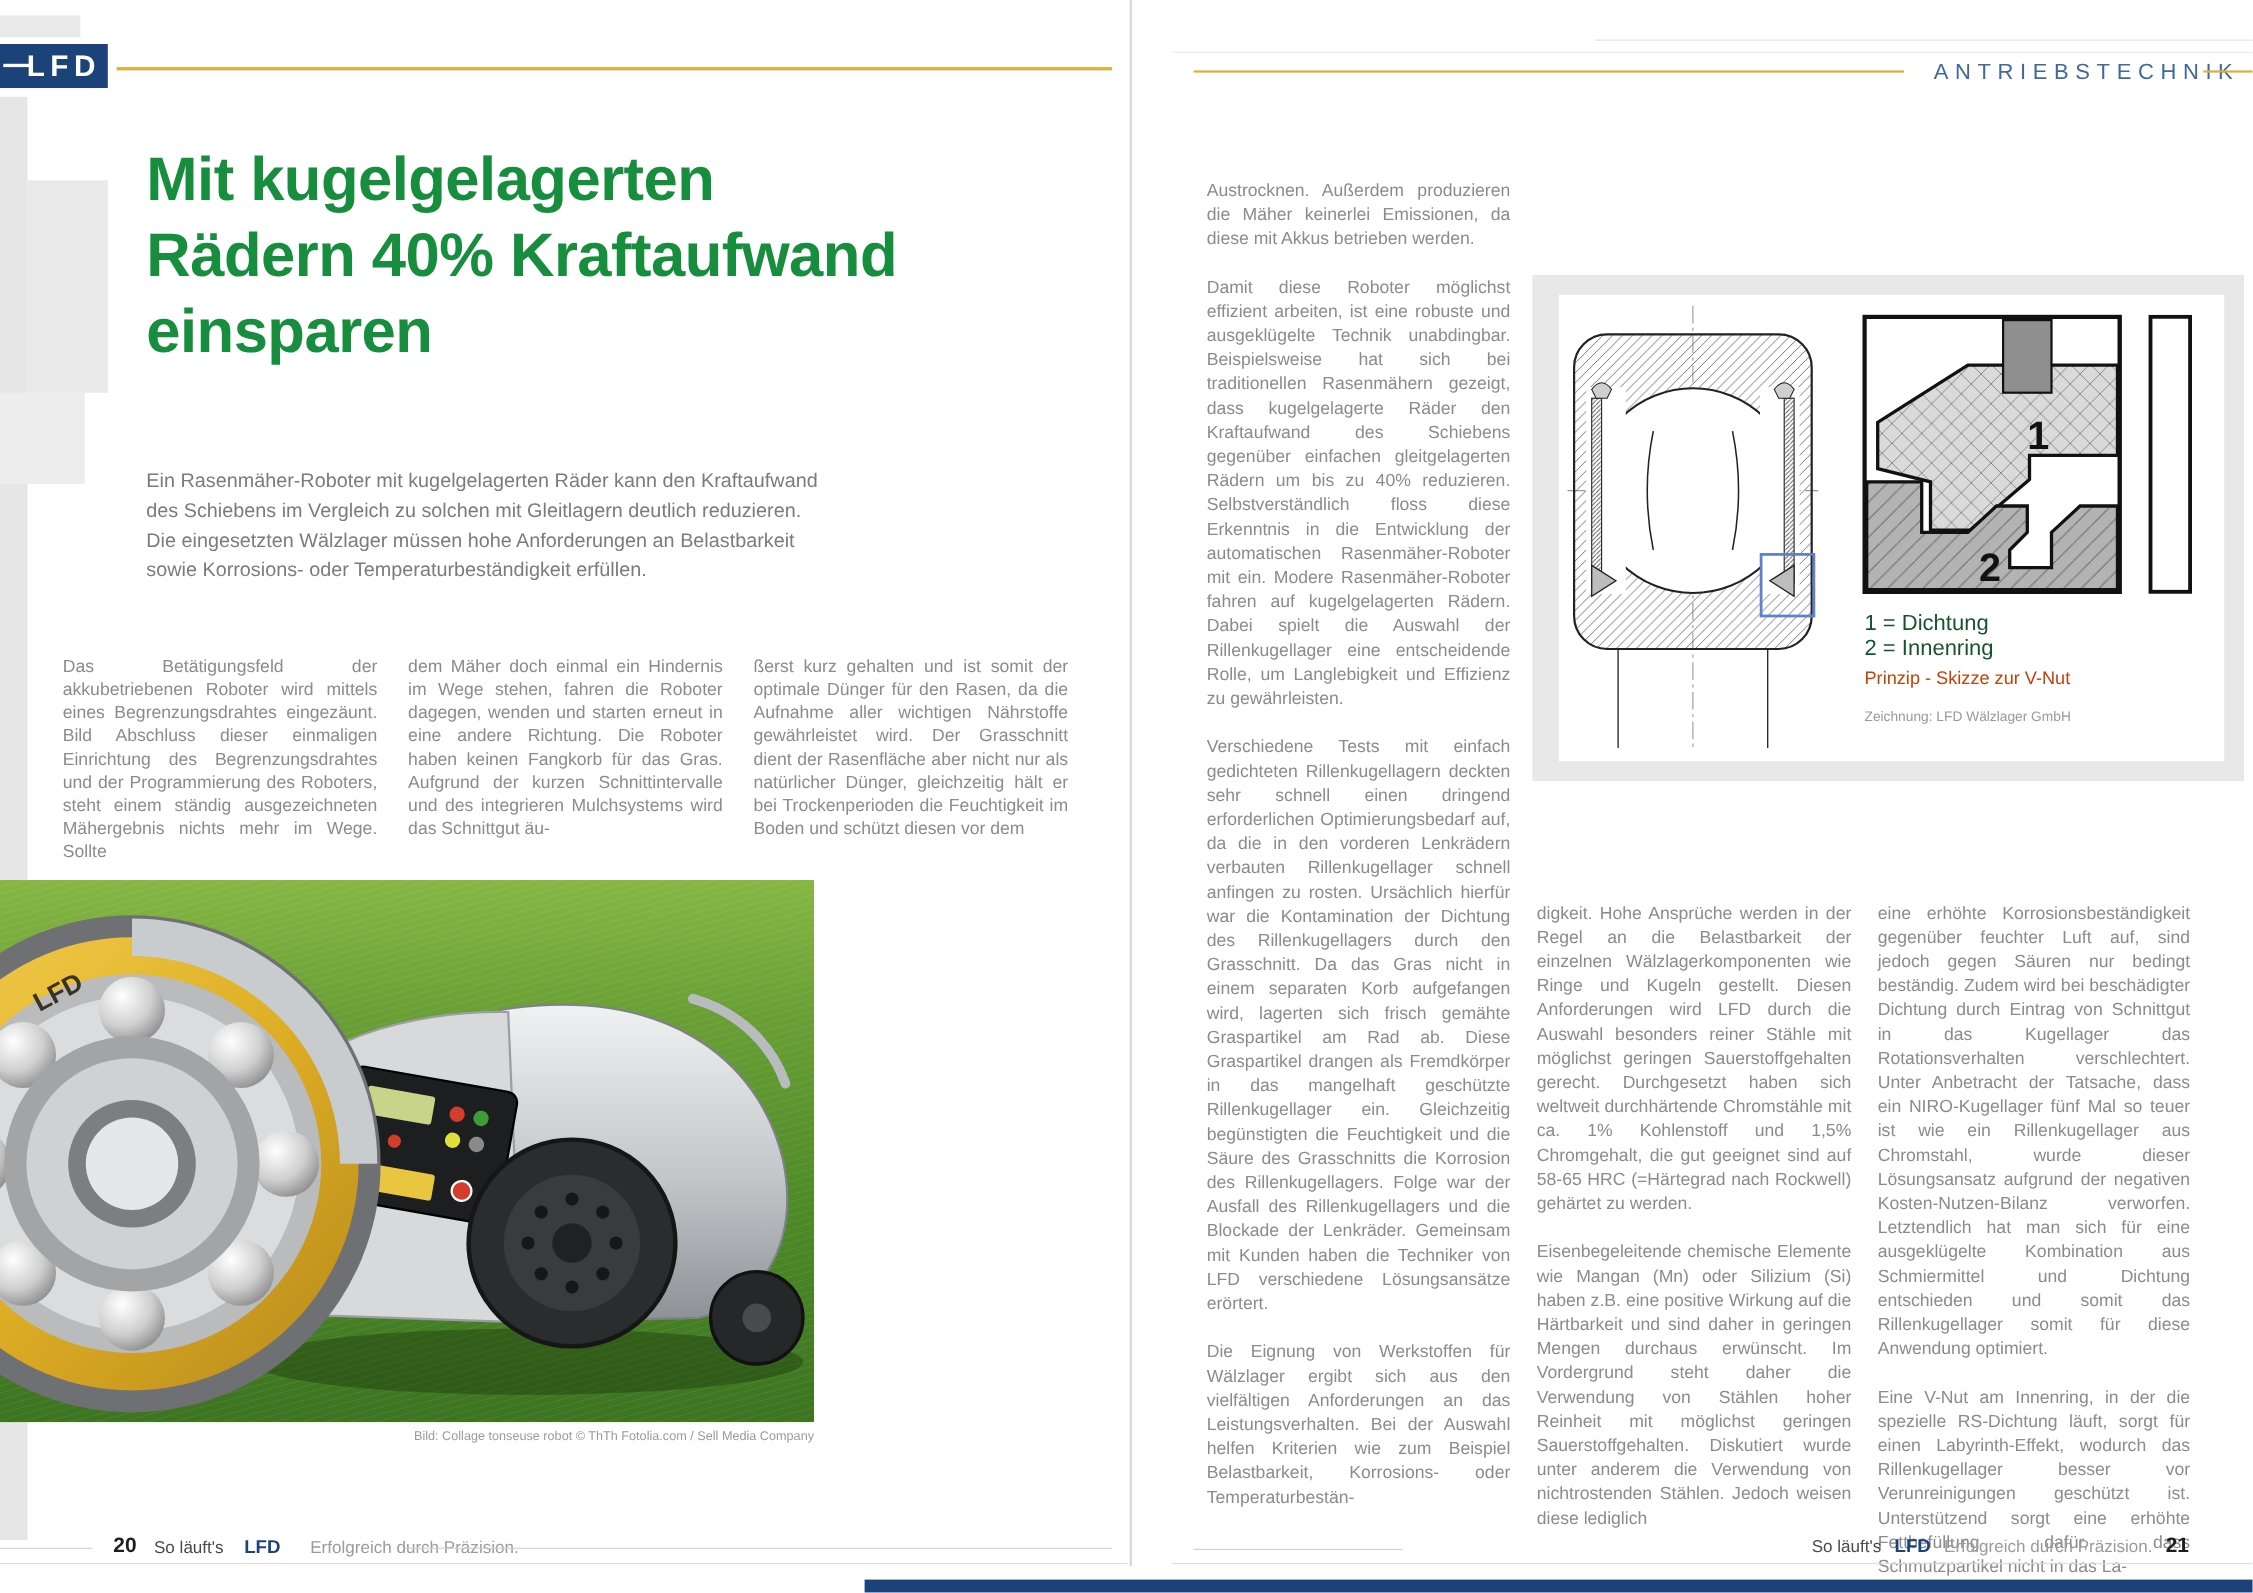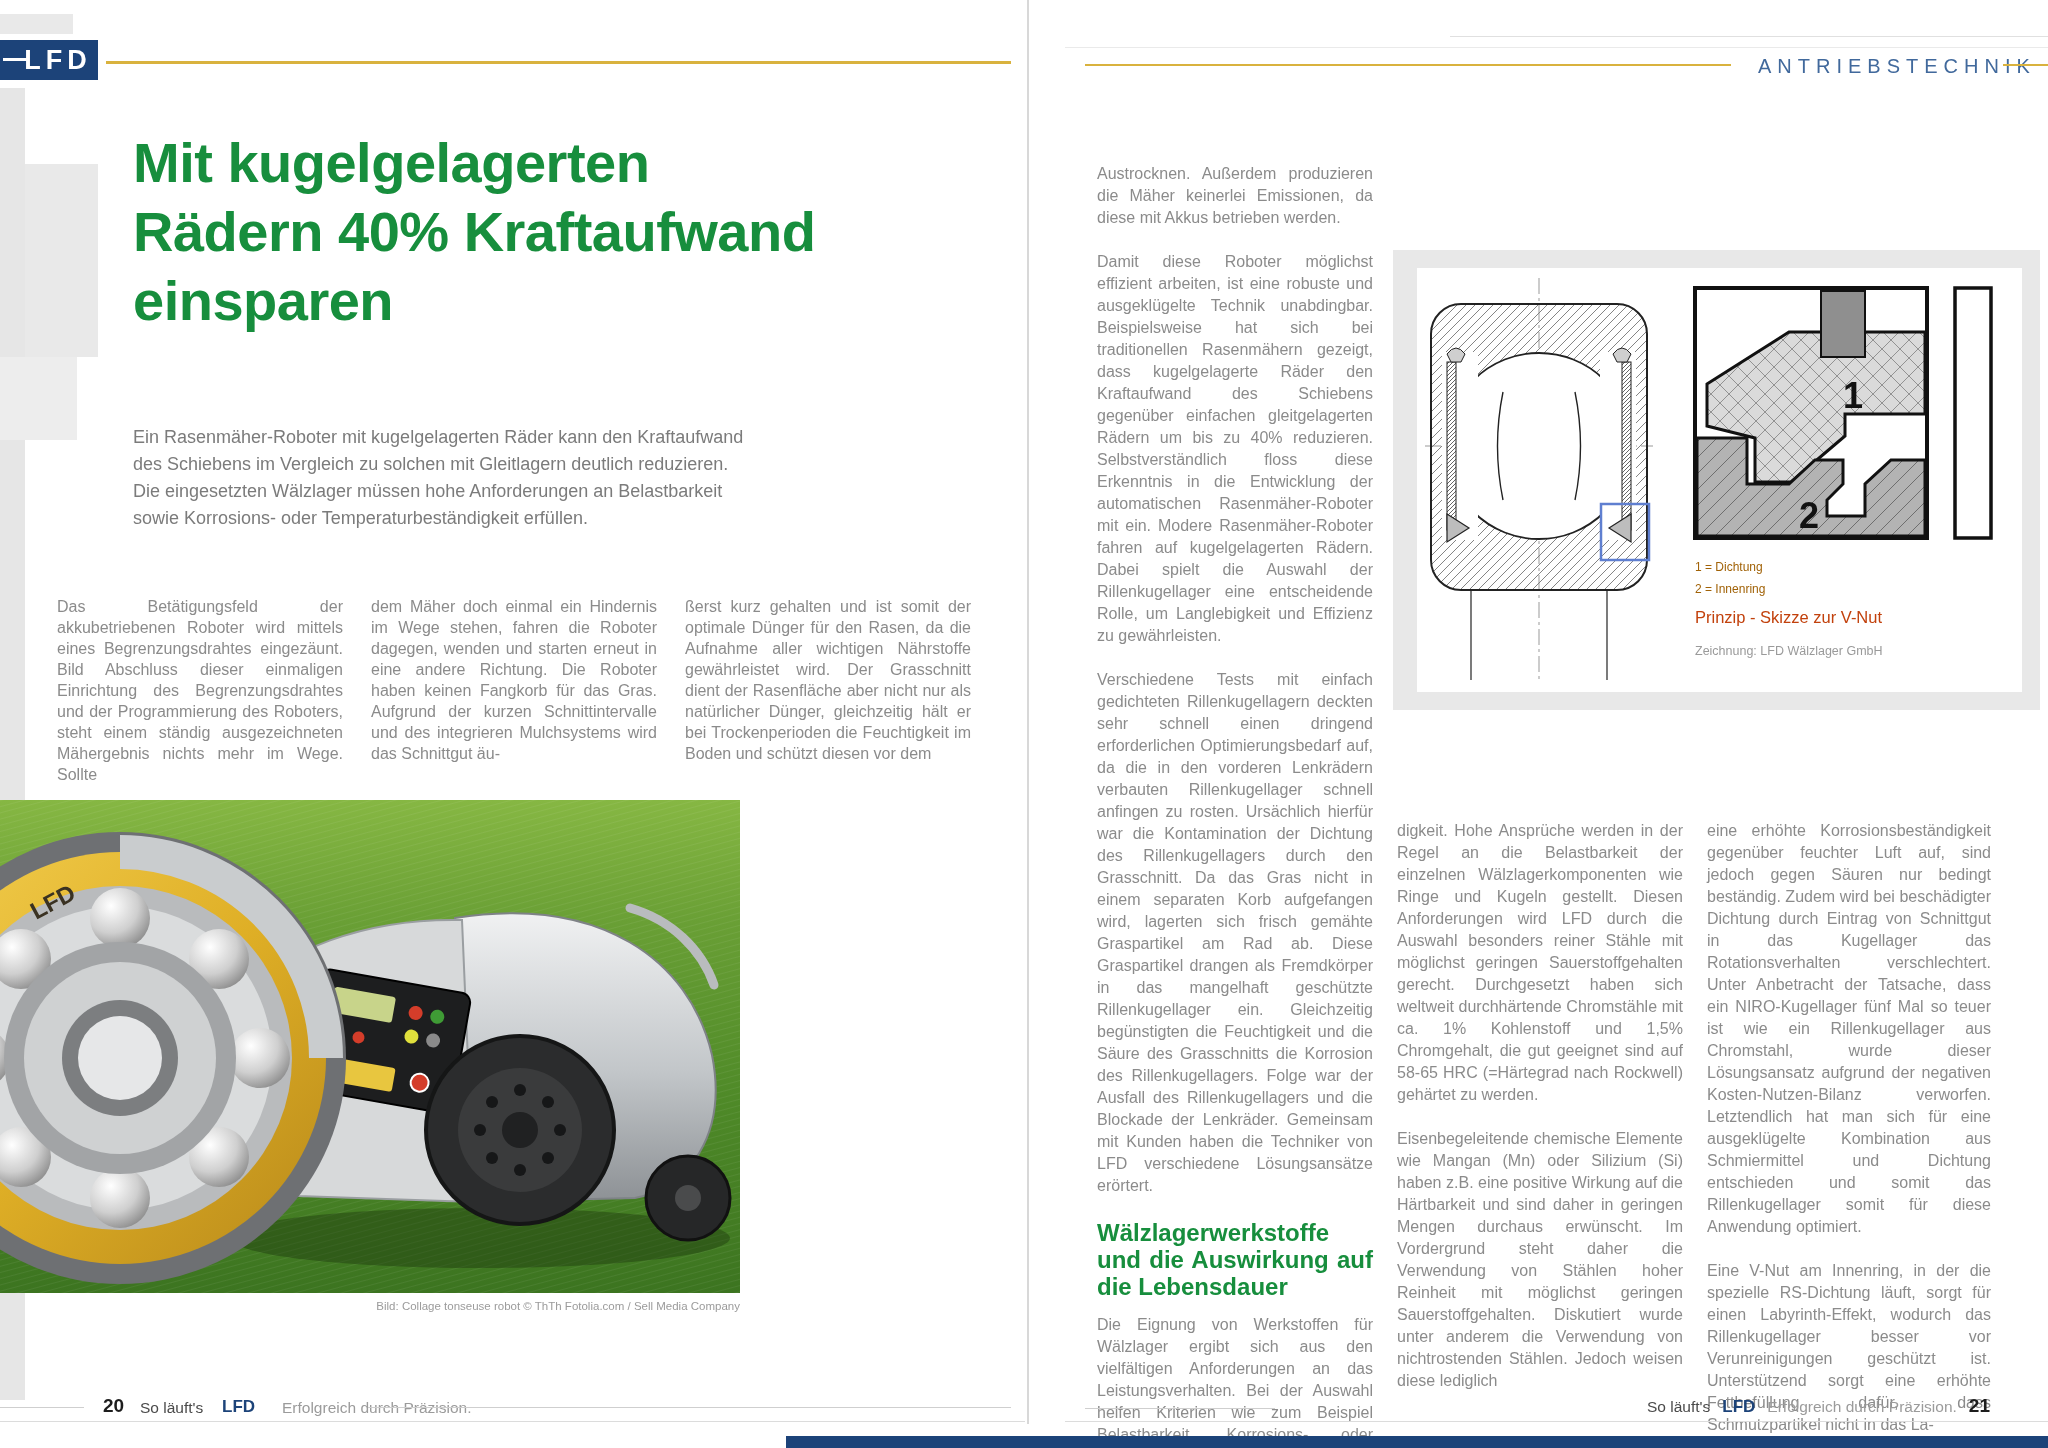--- a/index.html
+++ b/index.html
@@ -20,21 +20,21 @@
   
   .bodycol{color:#8b8b8b;font-size:16px;line-height:21px;text-align:justify;}
   .bodycol-r{color:#8b8b8b;font-size:16px;line-height:22px;text-align:justify;}
   .bodycol-r p{margin:0 0 22px 0;}
   .subhead{color:#178e3d;font-size:24px;line-height:27px;font-weight:bold;margin:4px 0 14px 0;}
   
   .kicker{color:#41699c;font-size:20px;letter-spacing:6px;font-weight:normal;}
   
   .panel{background:#e8e8e8;}
   .panel-white{background:#ffffff;}
-  .fig-legend{color:#a16207;font-size:12px;line-height:22px;text-align:right;}
+  .fig-legend{color:#14532d;font-size:20px;line-height:22px;text-align:right;}
   .fig-title{color:#c2410c;font-size:16.5px;}
   .fig-credit{color:#9a9a9a;font-size:12.5px;}
   
   .pgnum{font-size:19px;font-weight:bold;color:#1d1d1d;}
   .foot-pre{font-size:15.5px;color:#4a4a4a;}
   .foot-brand{font-size:17px;font-weight:bold;color:#1c4379;}
   .foot-slogan{font-size:15.5px;color:#9b9b9b;}
   .caption{color:#9b9b9b;font-size:11.5px;text-align:right;}
   .navybar{background:#1c4379;}
   .gutter{background:#d8d8d8;}
@@ -169,21 +169,20 @@
   <div class="abs hairline" style="left:1450px;top:36px;width:598px;background:#e0e0e0;"></div>
   <div class="abs hairline" style="left:1065px;top:47px;width:983px;background:#eaeaea;"></div>
   <div class="abs goldline" style="left:1085px;top:64px;width:646px;height:2px;"></div>
   <span class="abs kicker" style="left:1758px;top:55px;">ANTRIEBSTECHNIK</span>
   <div class="abs goldline" style="left:2003px;top:64px;width:45px;height:2px;"></div>
 
   <div class="abs bodycol-r" style="left:1097px;top:163px;width:276px;">
     <p>Austrocknen. Außerdem produzieren die Mäher keinerlei Emissionen, da diese mit Akkus betrieben werden.</p>
     <p>Damit diese Roboter möglichst effizient arbeiten, ist eine robuste und ausgeklügelte Technik unabdingbar. Beispielsweise hat sich bei traditionellen Rasenmähern gezeigt, dass kugelgelagerte Räder den Kraftaufwand des Schiebens gegenüber einfachen gleitgelagerten Rädern um bis zu 40% reduzieren. Selbstverständlich floss diese Erkenntnis in die Entwicklung der automatischen Rasenmäher-Roboter mit ein. Modere Rasenmäher-Roboter fahren auf kugelgelagerten Rädern. Dabei spielt die Auswahl der Rillenkugellager eine entscheidende Rolle, um Langlebigkeit und Effizienz zu gewährleisten.</p>
     <p>Verschiedene Tests mit einfach gedichteten Rillenkugellagern deckten sehr schnell einen dringend erforderlichen Optimierungsbedarf auf, da die in den vorderen Lenkrädern verbauten Rillenkugellager schnell anfingen zu rosten. Ursächlich hierfür war die Kontamination der Dichtung des Rillenkugellagers durch den Grasschnitt. Da das Gras nicht in einem separaten Korb aufgefangen wird, lagerten sich frisch gemähte Graspartikel am Rad ab. Diese Graspartikel drangen als Fremdkörper in das mangelhaft geschützte Rillenkugellager ein. Gleichzeitig begünstigten die Feuchtigkeit und die Säure des Grasschnitts die Korrosion des Rillenkugellagers. Folge war der Ausfall des Rillenkugellagers und die Blockade der Lenkräder. Gemeinsam mit Kunden haben die Techniker von LFD verschiedene Lösungsansätze erörtert.</p>
-    <h2 class="subhead">Wälzlagerwerkstoffe und die Auswirkung auf die Lebensdauer</h2>
     <p>Die Eignung von Werkstoffen für Wälzlager ergibt sich aus den vielfältigen Anforderungen an das Leistungsverhalten. Bei der Auswahl helfen Kriterien wie zum Beispiel Belastbarkeit, Korrosions- oder Temperaturbestän-</p>
   </div>
 
   <div class="abs panel" style="left:1393px;top:250px;width:647px;height:460px;"></div>
   <div class="abs panel-white" style="left:1417px;top:268px;width:605px;height:424px;"></div>
 
   <div class="abs" style="left:1423px;top:276px;width:232px;height:408px;">
     <svg width="232" height="408" viewBox="0 0 232 408">
       <defs>
         <pattern id="hatch1" width="9" height="9" patternUnits="userSpaceOnUse">

